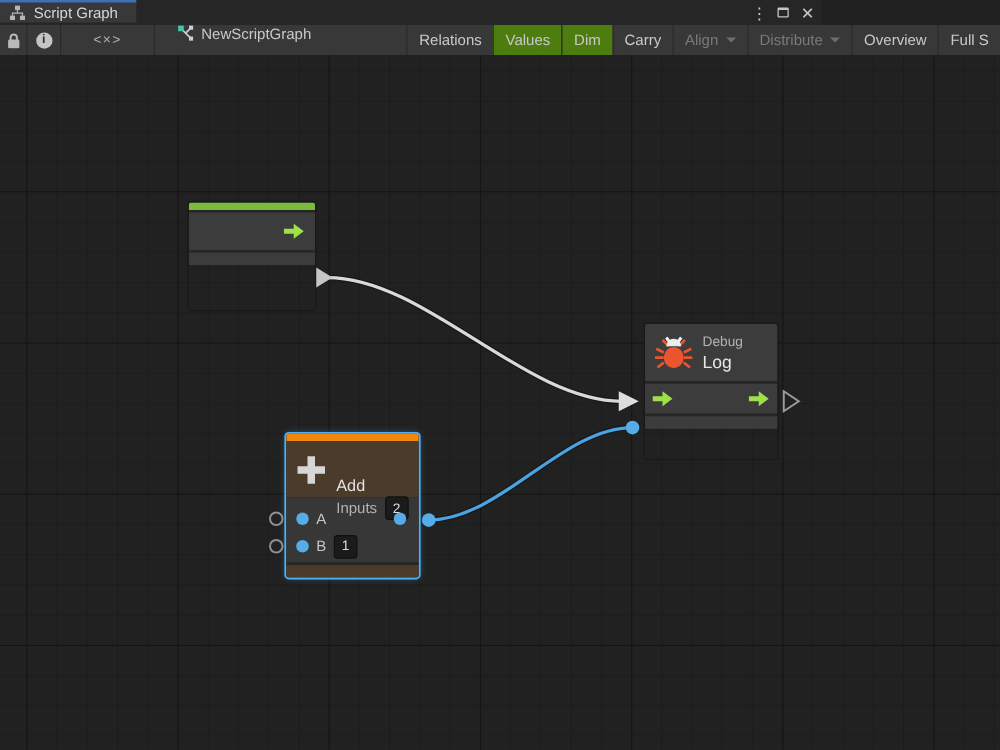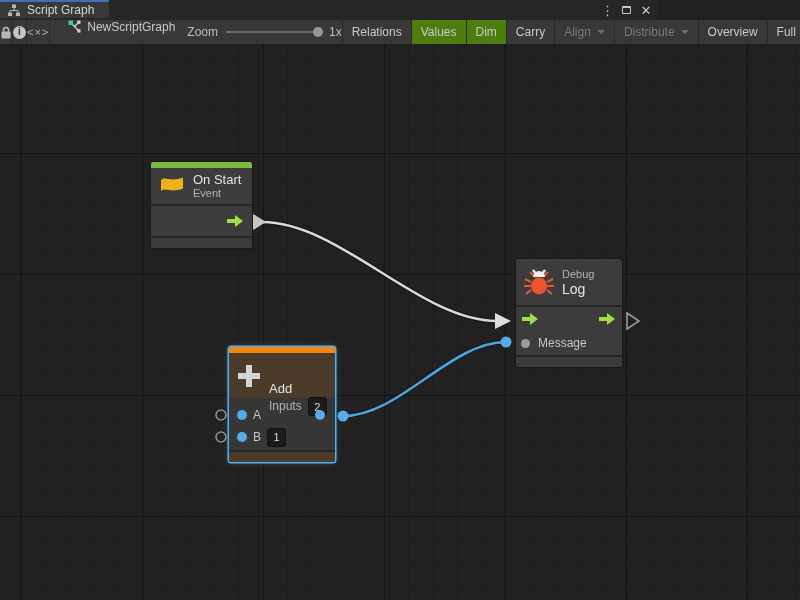--- a/index.html
+++ b/index.html
@@ -132,27 +132,20 @@
     <span style="display:flex;">
       <svg width="13" height="13" viewBox="0 0 13 13">
         <path d="M3,3 L10.5,10.5 M10.5,2.5 L6.5,6.5" stroke="#cfcfcf" stroke-width="1.4"></path>
         <rect x="0.5" y="0.5" width="4.5" height="4.5" fill="#42c8a8"></rect>
         <rect x="9.2" y="0.5" width="3.3" height="3.3" fill="#cfcfcf"></rect>
         <rect x="9.2" y="9.2" width="3.3" height="3.3" fill="#cfcfcf"></rect>
       </svg>
     </span>
     <span class="graph-name">NewScriptGraph</span>
   </div>
-  <div class="zoom-section">
-    <span class="zoom-label">Zoom</span>
-    <span class="zoom-track">
-      <span class="zoom-thumb"></span>
-    </span>
-    <span class="zoom-val">1x</span>
-  </div>
   <div class="right-btns">
     <div class="tbtn">
       <span>Relations</span>
     </div>
     <div class="tbtn active">
       <span>Values</span>
     </div>
     <div class="tbtn active">
       <span>Dim</span>
     </div>
@@ -173,31 +166,20 @@
     <div class="tbtn">
       <span>Full S</span>
     </div>
   </div>
 </div>
 
 <div class="canvas">
 
   <div class="node" id="onstart">
     <div class="bar green"></div>
-    <div class="sec head">
-      <span style="display:flex;">
-        <svg width="26" height="22" viewBox="0 0 26 22">
-          <path d="M2,5 C7,0.5 11,7.5 24,2.5 L24,13.5 C11,18.5 7,11.5 2,16 Z" fill="#eeb11d"></path>
-        </svg>
-      </span>
-      <span>
-        <div class="t-title">On Start</div>
-        <div class="t-sub">Event</div>
-      </span>
-    </div>
     <div class="sep"></div>
     <div class="sec flow-row">
       <span style="display:flex;">
         <svg width="17" height="14" viewBox="0 0 17 14">
             <path d="M0,5 h8 V1 l8,6 -8,6 V9 H0 Z" fill="#9fe049"></path>
           </svg>
       </span>
     </div>
     <div class="sep"></div>
     <div class="sec footer"></div>
@@ -224,24 +206,20 @@
       <span style="display:flex;">
         <svg width="17" height="14" viewBox="0 0 17 14">
             <path d="M0,5 h8 V1 l8,6 -8,6 V9 H0 Z" fill="#9fe049"></path>
           </svg>
       </span>
       <span style="display:flex;">
         <svg width="17" height="14" viewBox="0 0 17 14">
             <path d="M0,5 h8 V1 l8,6 -8,6 V9 H0 Z" fill="#9fe049"></path>
           </svg>
       </span>
-    </div>
-    <div class="sec msg-row">
-      <span class="dot gray"></span>
-      <span class="port-label">Message</span>
     </div>
     <div class="sep"></div>
     <div class="sec footer"></div>
   </div>
 
   <div class="node selected" id="addnode">
     <div class="bar orange"></div>
     <div class="sec brown head">
       <span style="display:flex;">
         <svg width="26" height="26" viewBox="0 0 26 26">

